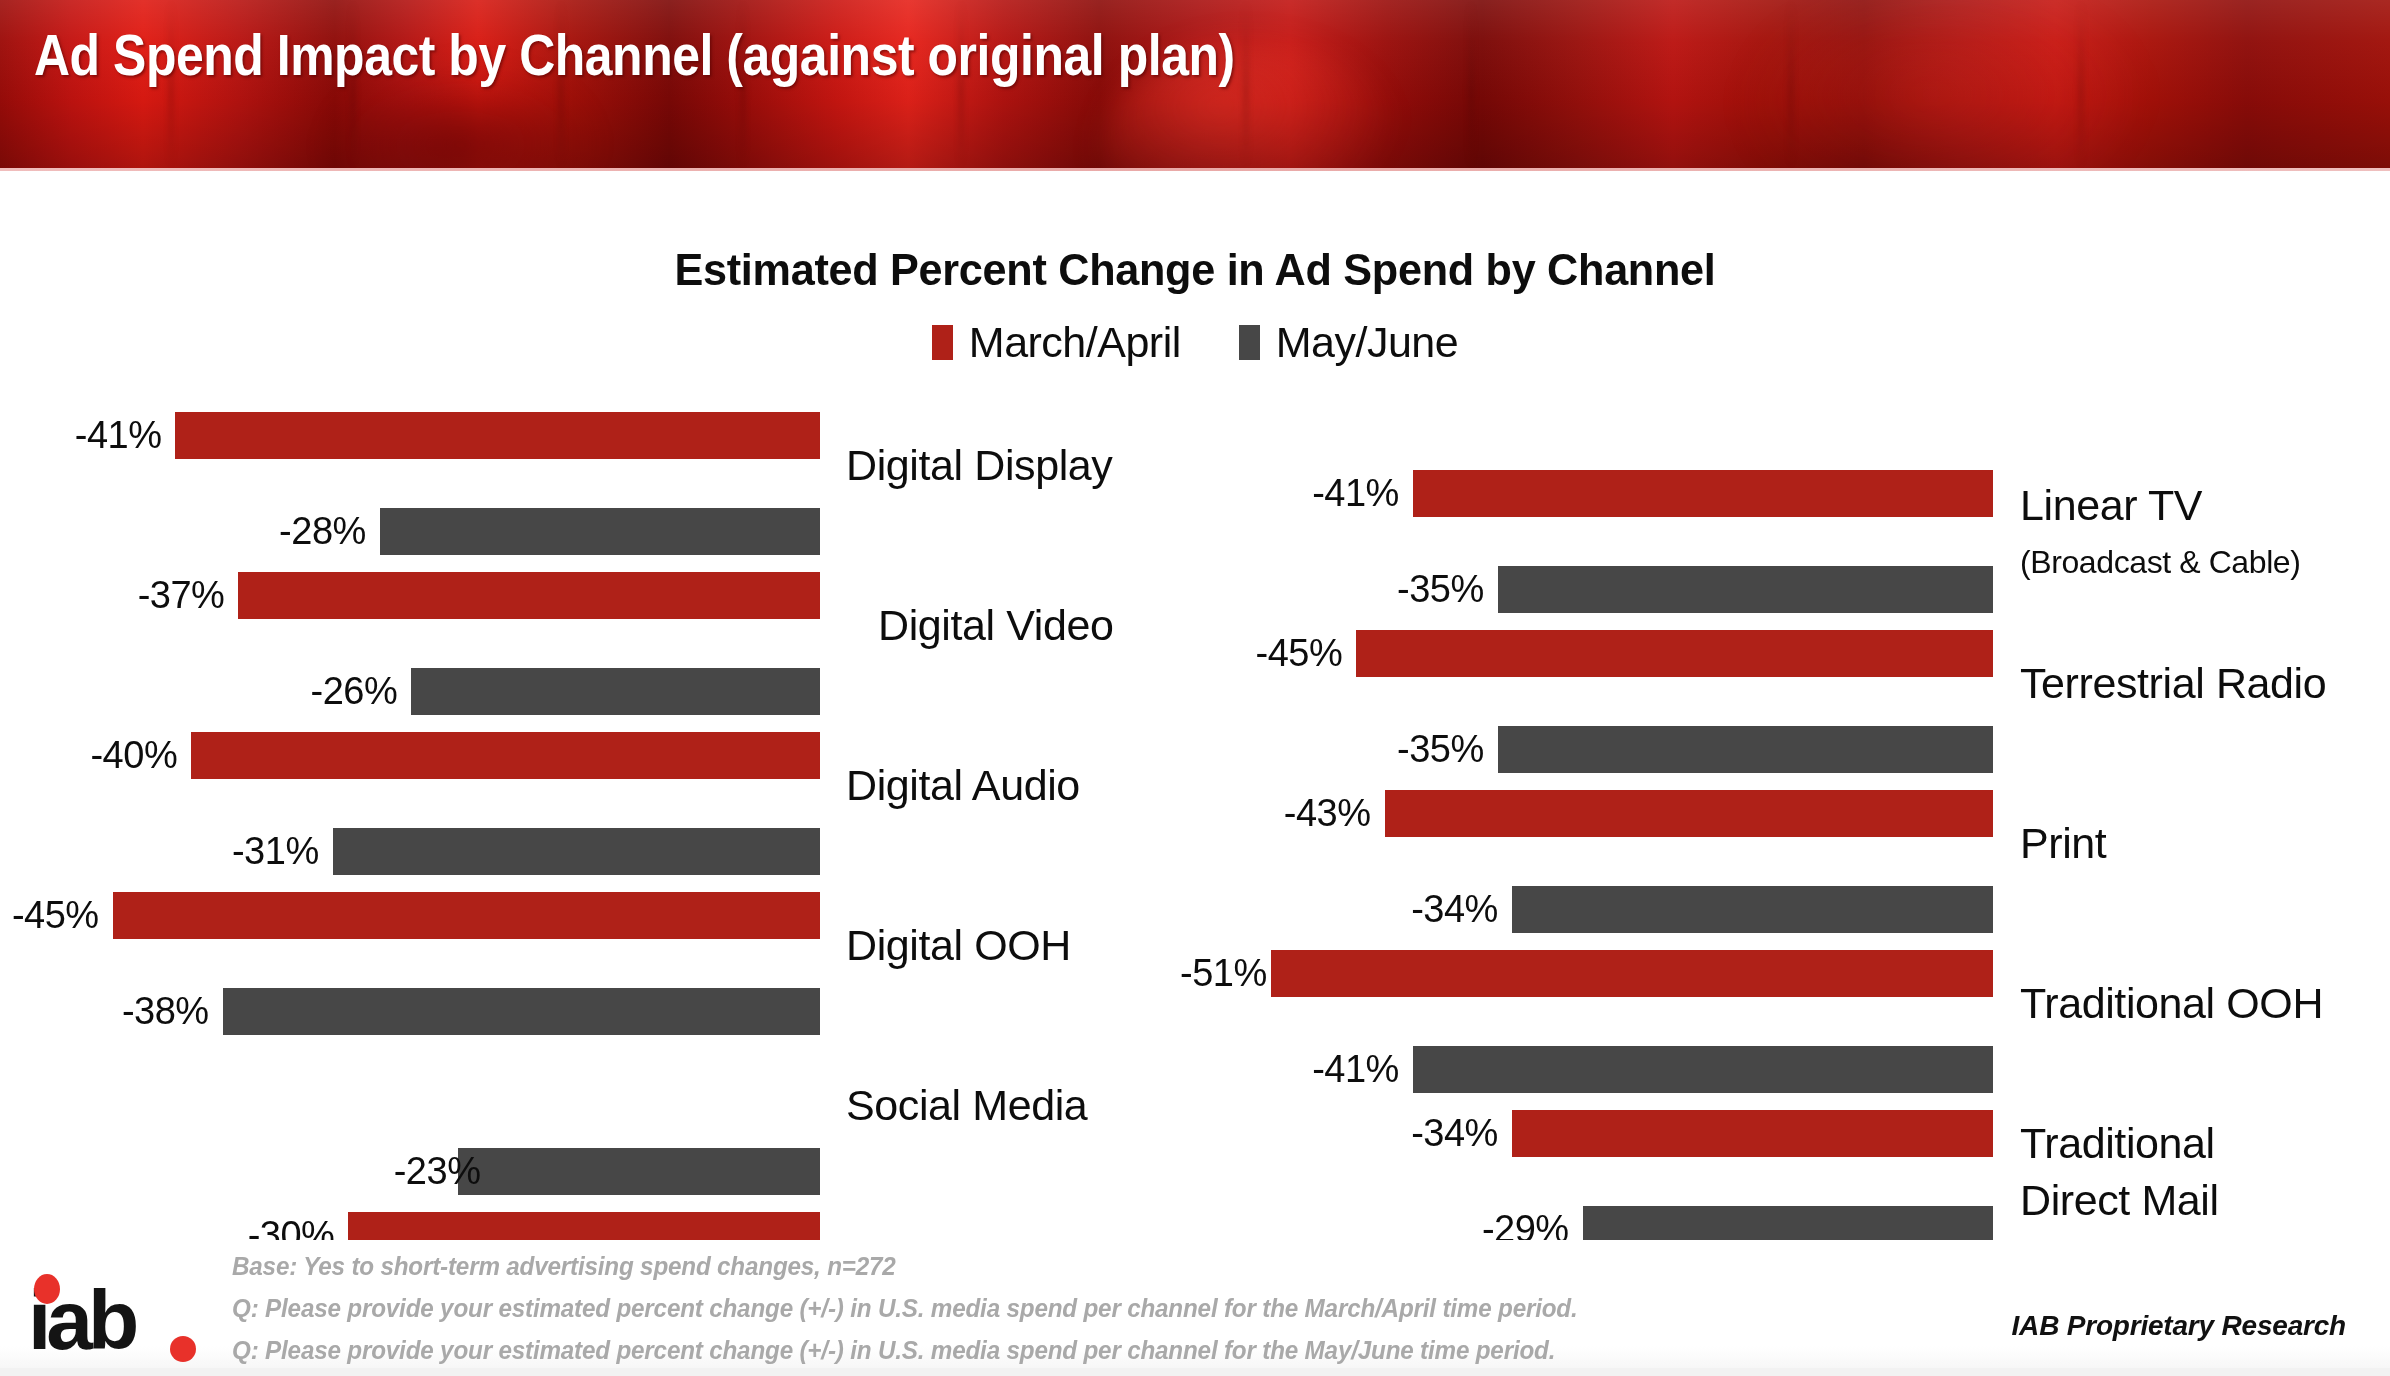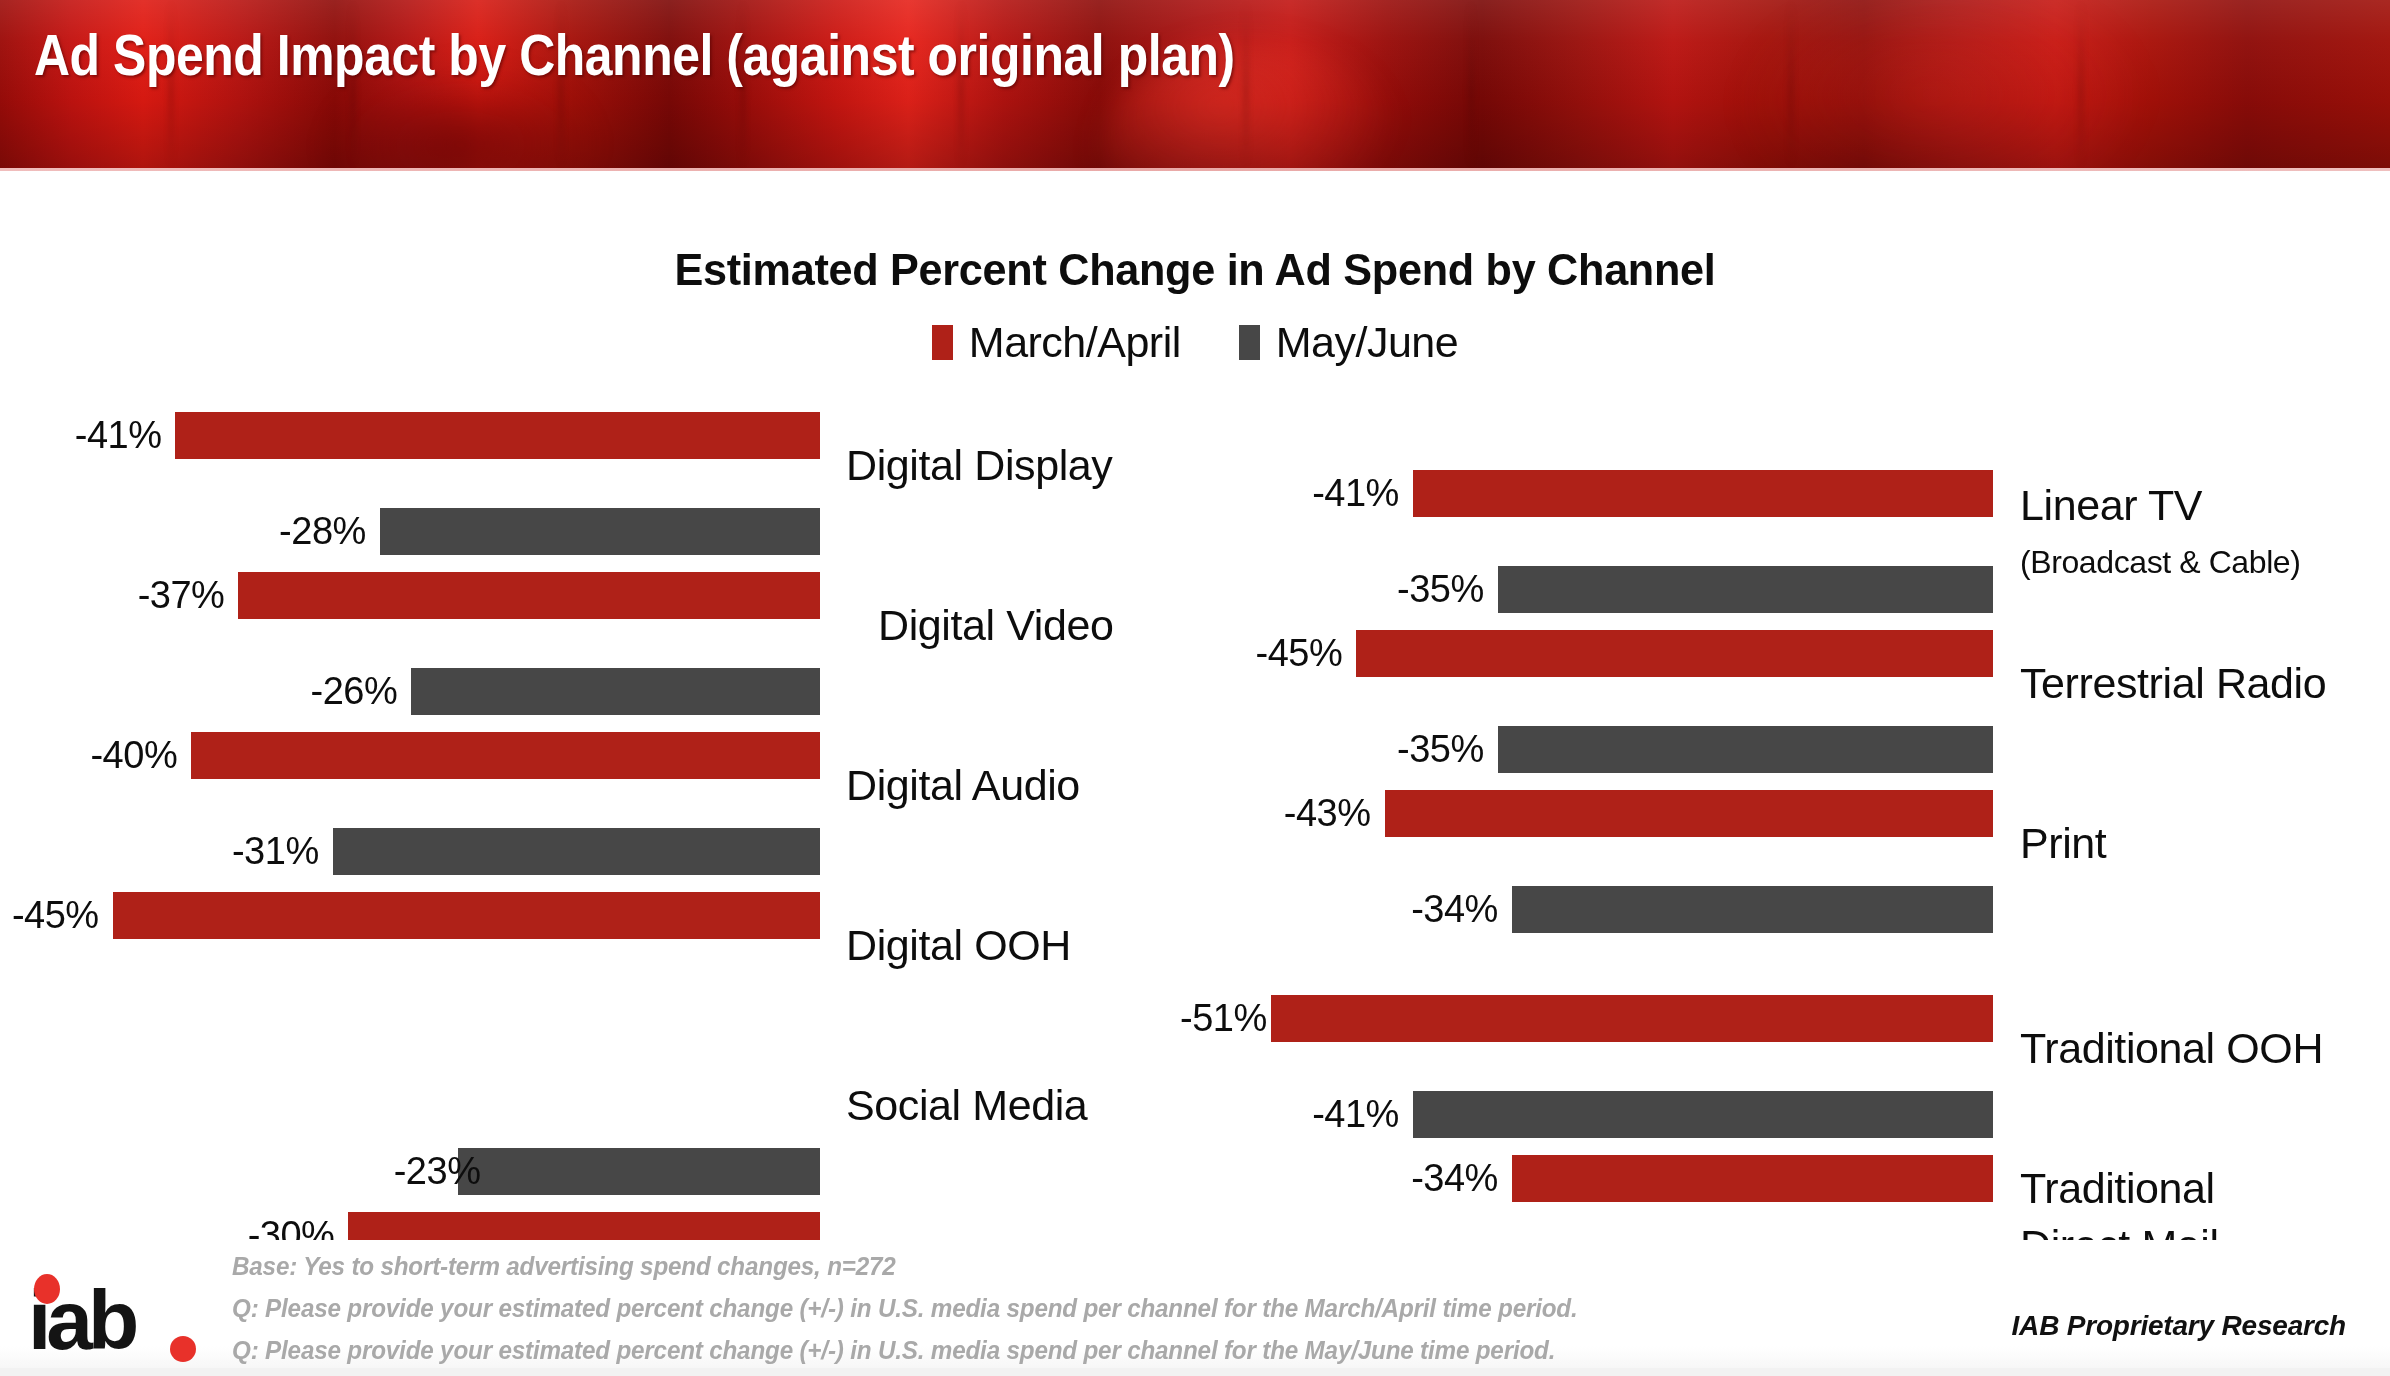--- a/index.html
+++ b/index.html
@@ -357,20 +357,24 @@
         <div class="bar-rect series-b" style="left: 332.68px; width: 487.32px;"></div>
         <div class="bar-value" style="left: 0px; width: 318.68px;">-31%</div>
       </div>
       <div class="cat-label" style="left: 846px; top: 32px;"><span>Digital Audio</span></div>
     </div>
     <div class="bar-group" style="height: 160px;">
       <div class="bar-row r-first">
         <div class="bar-rect series-a" style="left: 112.6px; width: 707.4px;"></div>
         <div class="bar-value" style="left: 0px; width: 98.6px;">-45%</div>
       </div>
+      <div class="bar-row r-second">
+        <div class="bar-rect series-b" style="left: 222.64px; width: 597.36px;"></div>
+        <div class="bar-value" style="left: 0px; width: 208.64px;">-38%</div>
+      </div>
       <div class="cat-label" style="left: 846px; top: 32px;"><span>Digital OOH</span></div>
     </div>
     <div class="bar-group" style="height: 160px;">
       <div class="bar-row r-second">
         <div class="bar-rect series-b" style="left: 458.44px; width: 361.56px;"></div>
         <div class="bar-value" style="left: 0px; width: 444.44px; padding-left: 36px;">-23%</div>
       </div>
       <div class="cat-label" style="left: 846px; top: 32px;"><span>Social Media</span></div>
     </div>
     <div class="bar-group" style="height: 160px;">
@@ -401,21 +405,21 @@
       <div class="bar-row r-first">
         <div class="bar-rect series-a" style="left: 176.25px; width: 636.75px;"></div>
         <div class="bar-value" style="left: 0px; width: 162.25px;">-45%</div>
       </div>
       <div class="bar-row r-second">
         <div class="bar-rect series-b" style="left: 317.75px; width: 495.25px;"></div>
         <div class="bar-value" style="left: 0px; width: 303.75px;">-35%</div>
       </div>
       <div class="cat-label" style="left: 840px; top: 32px;"><span>Terrestrial Radio</span></div>
     </div>
-    <div class="bar-group" style="height: 205px;">
+    <div class="bar-group" style="height: 160px;">
       <div class="bar-row r-first">
         <div class="bar-rect series-a" style="left: 204.55px; width: 608.45px;"></div>
         <div class="bar-value" style="left: 0px; width: 190.55px;">-43%</div>
       </div>
       <div class="bar-row r-second">
         <div class="bar-rect series-b" style="left: 331.9px; width: 481.1px;"></div>
         <div class="bar-value" style="left: 0px; width: 317.9px;">-34%</div>
       </div>
       <div class="cat-label" style="left: 840px; top: 32px;"><span>Print</span></div>
     </div>

